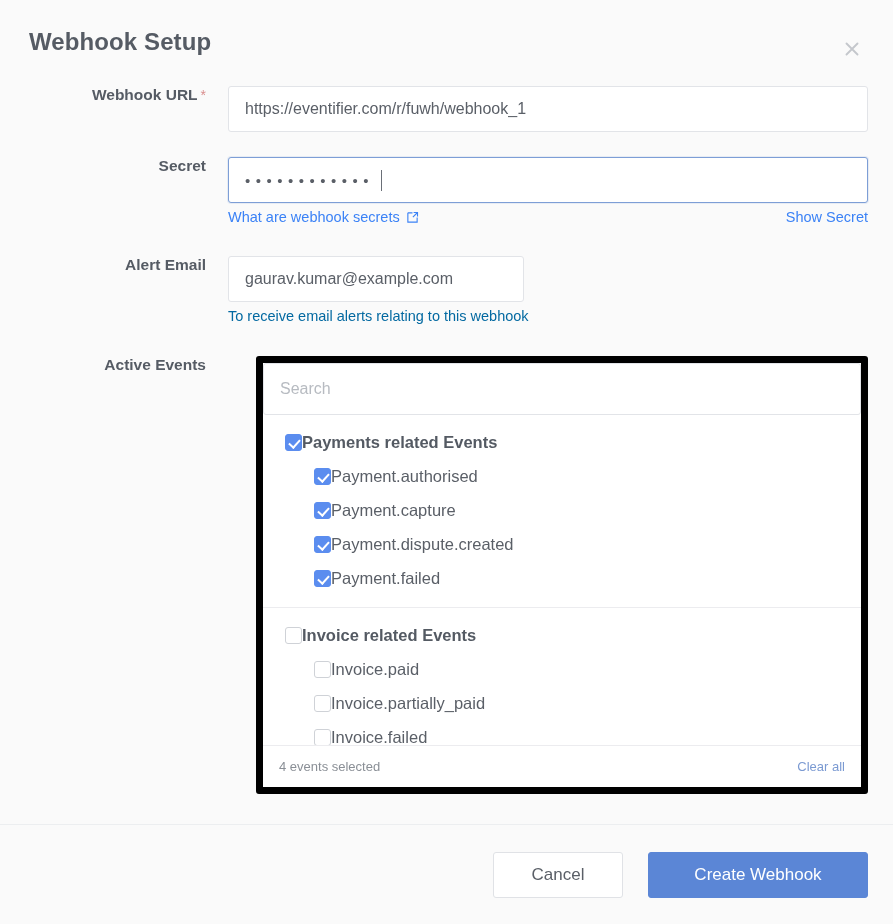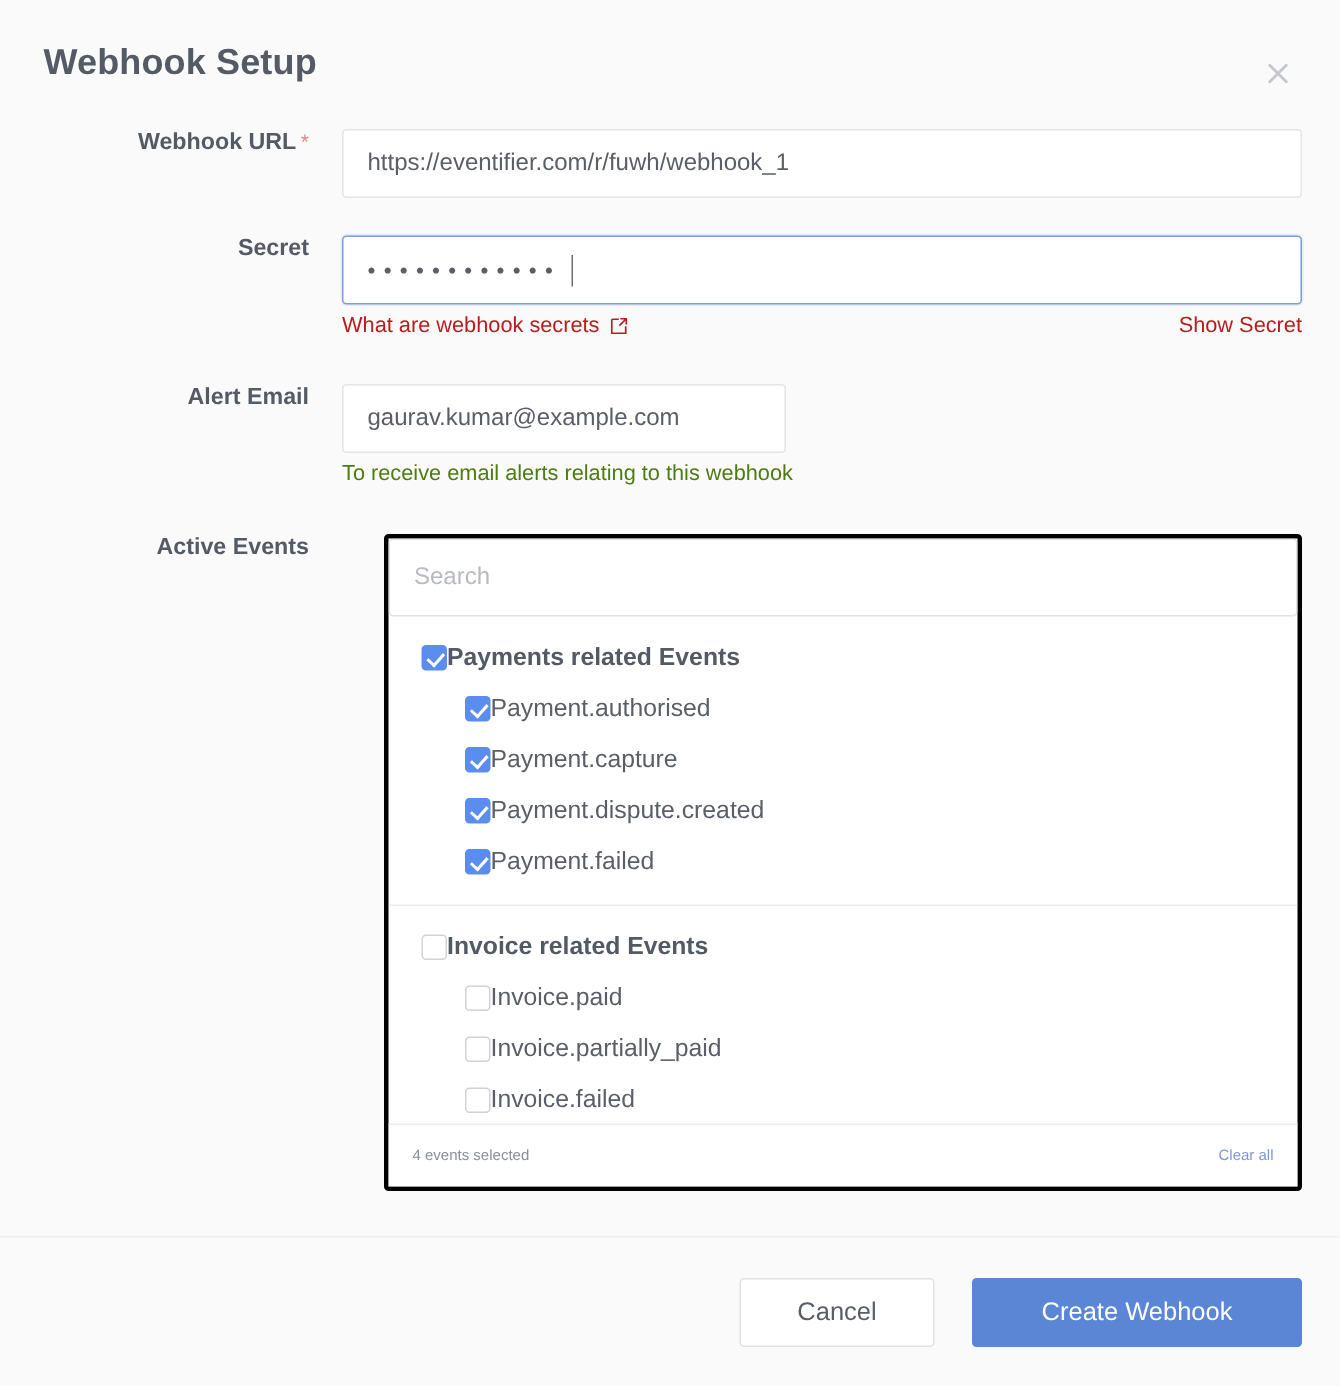--- a/index.html
+++ b/index.html
@@ -107,40 +107,40 @@
 
   .sublinks {
     position: absolute;
     left: 0; right: 25px;
     top: 52px;
     display: flex;
     justify-content: space-between;
     font-size: 14.5px;
   }
   .link {
-    color: #b91c1c;
+    color: #3b82f6;
     cursor: pointer;
     display: inline-flex;
     align-items: center;
     gap: 6px;
   }
   .link svg { display:block; }
 
   .helper-text {
     position: absolute;
     left: 0; top: 52px;
     font-size: 14.5px;
-    color: #4d7c0f;
+    color: #0369a1;
   }
 
   .email-field { width: 296px !important; }
 
   
   .events-box {
-    border: 3px solid #000000;
+    border: 7px solid #000000;
     border-radius: 3px;
     background: #fff;
     width: 100%;
     height: 438px;
     display: flex;
     flex-direction: column;
     overflow: hidden;
   }
   .events-search {
     height: 52px;
@@ -204,21 +204,21 @@
   }
 
   .events-footer {
     flex: 0 0 42px;
     height: 42px;
     border-top: 1px solid #ececef;
     display: flex;
     align-items: center;
     justify-content: space-between;
     padding: 0 16px;
-    font-size: 10px;
+    font-size: 13px;
     color: #8a8f96;
     background: #fff;
   }
   .clear-all { color: #7b9ad2; cursor: pointer; }
 
   
   .modal-footer {
     position: absolute;
     left: 0; right: 0; bottom: 0;
     height: 100px;

